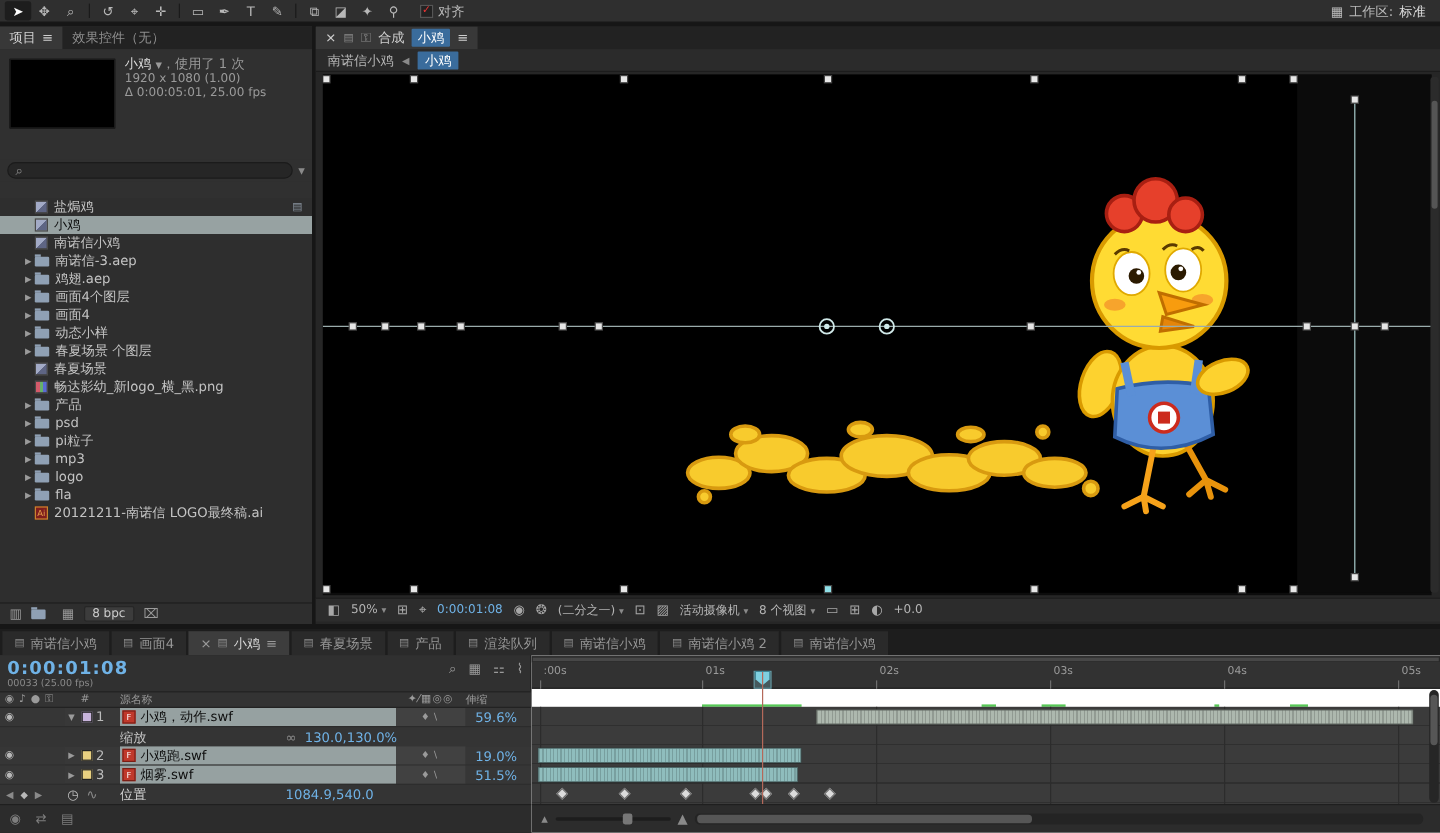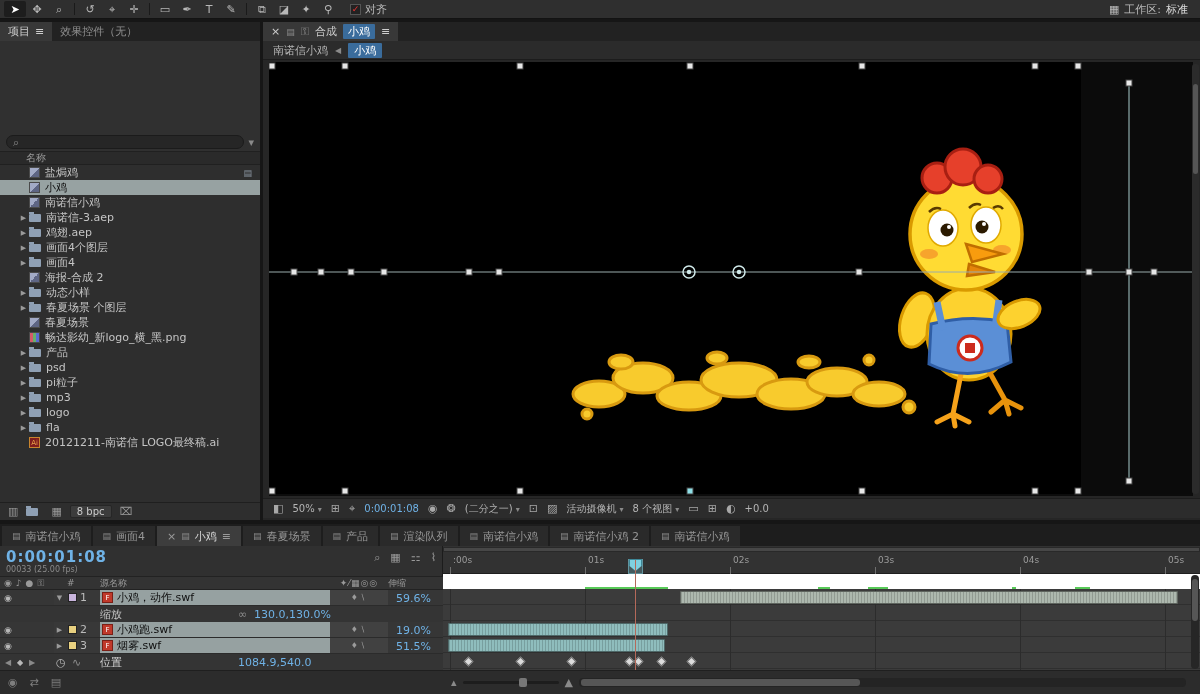--- a/index.html
+++ b/index.html
@@ -176,28 +176,36 @@
   <div class="project-panel">
     <div class="ptabs">
       <div class="ptab active">
         <span>项目</span>
         <span>≡</span>
       </div>
       <div class="ptab">
         <span>效果控件（无）</span>
       </div>
     </div>
+    <div class="pinfo">
+      <div class="pthumb"></div>
+      <div class="l1">
+        <span>小鸡</span>
+        <span class="dim" style="font-size:7px">▼</span><span class="dim">，使用了 1 次</span>
+      </div>
+      <div class="l2">1920 x 1080 (1.00)</div>
+      <div class="l3">Δ 0:00:05:01, 25.00 fps</div>
+    </div>
     <div class="psearch">
       <div class="searchbox">
         <span>⌕</span>
         <input placeholder="" style="">
       </div>
       <span style="color:#8a8a8a">▾</span>
     </div>
-    <div class="pcolhead">名称</div>
     <div class="plist">
         <div class="pitem">
           <span class="twirl"></span>
           <span class="type-ic comp"></span>
           <span>盐焗鸡</span>
           <span class="trailing">▤</span>
         </div>
         <div class="pitem selected">
           <span class="twirl"></span>
           <span class="type-ic comp"></span>
@@ -220,25 +228,20 @@
         </div>
         <div class="pitem">
           <span class="twirl">▶</span>
           <span class="folder-ic"></span>
           <span>画面4个图层</span>
         </div>
         <div class="pitem">
           <span class="twirl">▶</span>
           <span class="folder-ic"></span>
           <span>画面4</span>
-        </div>
-        <div class="pitem">
-          <span class="twirl"></span>
-          <span class="type-ic comp"></span>
-          <span>海报-合成 2</span>
         </div>
         <div class="pitem">
           <span class="twirl">▶</span>
           <span class="folder-ic"></span>
           <span>动态小样</span>
         </div>
         <div class="pitem">
           <span class="twirl">▶</span>
           <span class="folder-ic"></span>
           <span>春夏场景 个图层</span>

